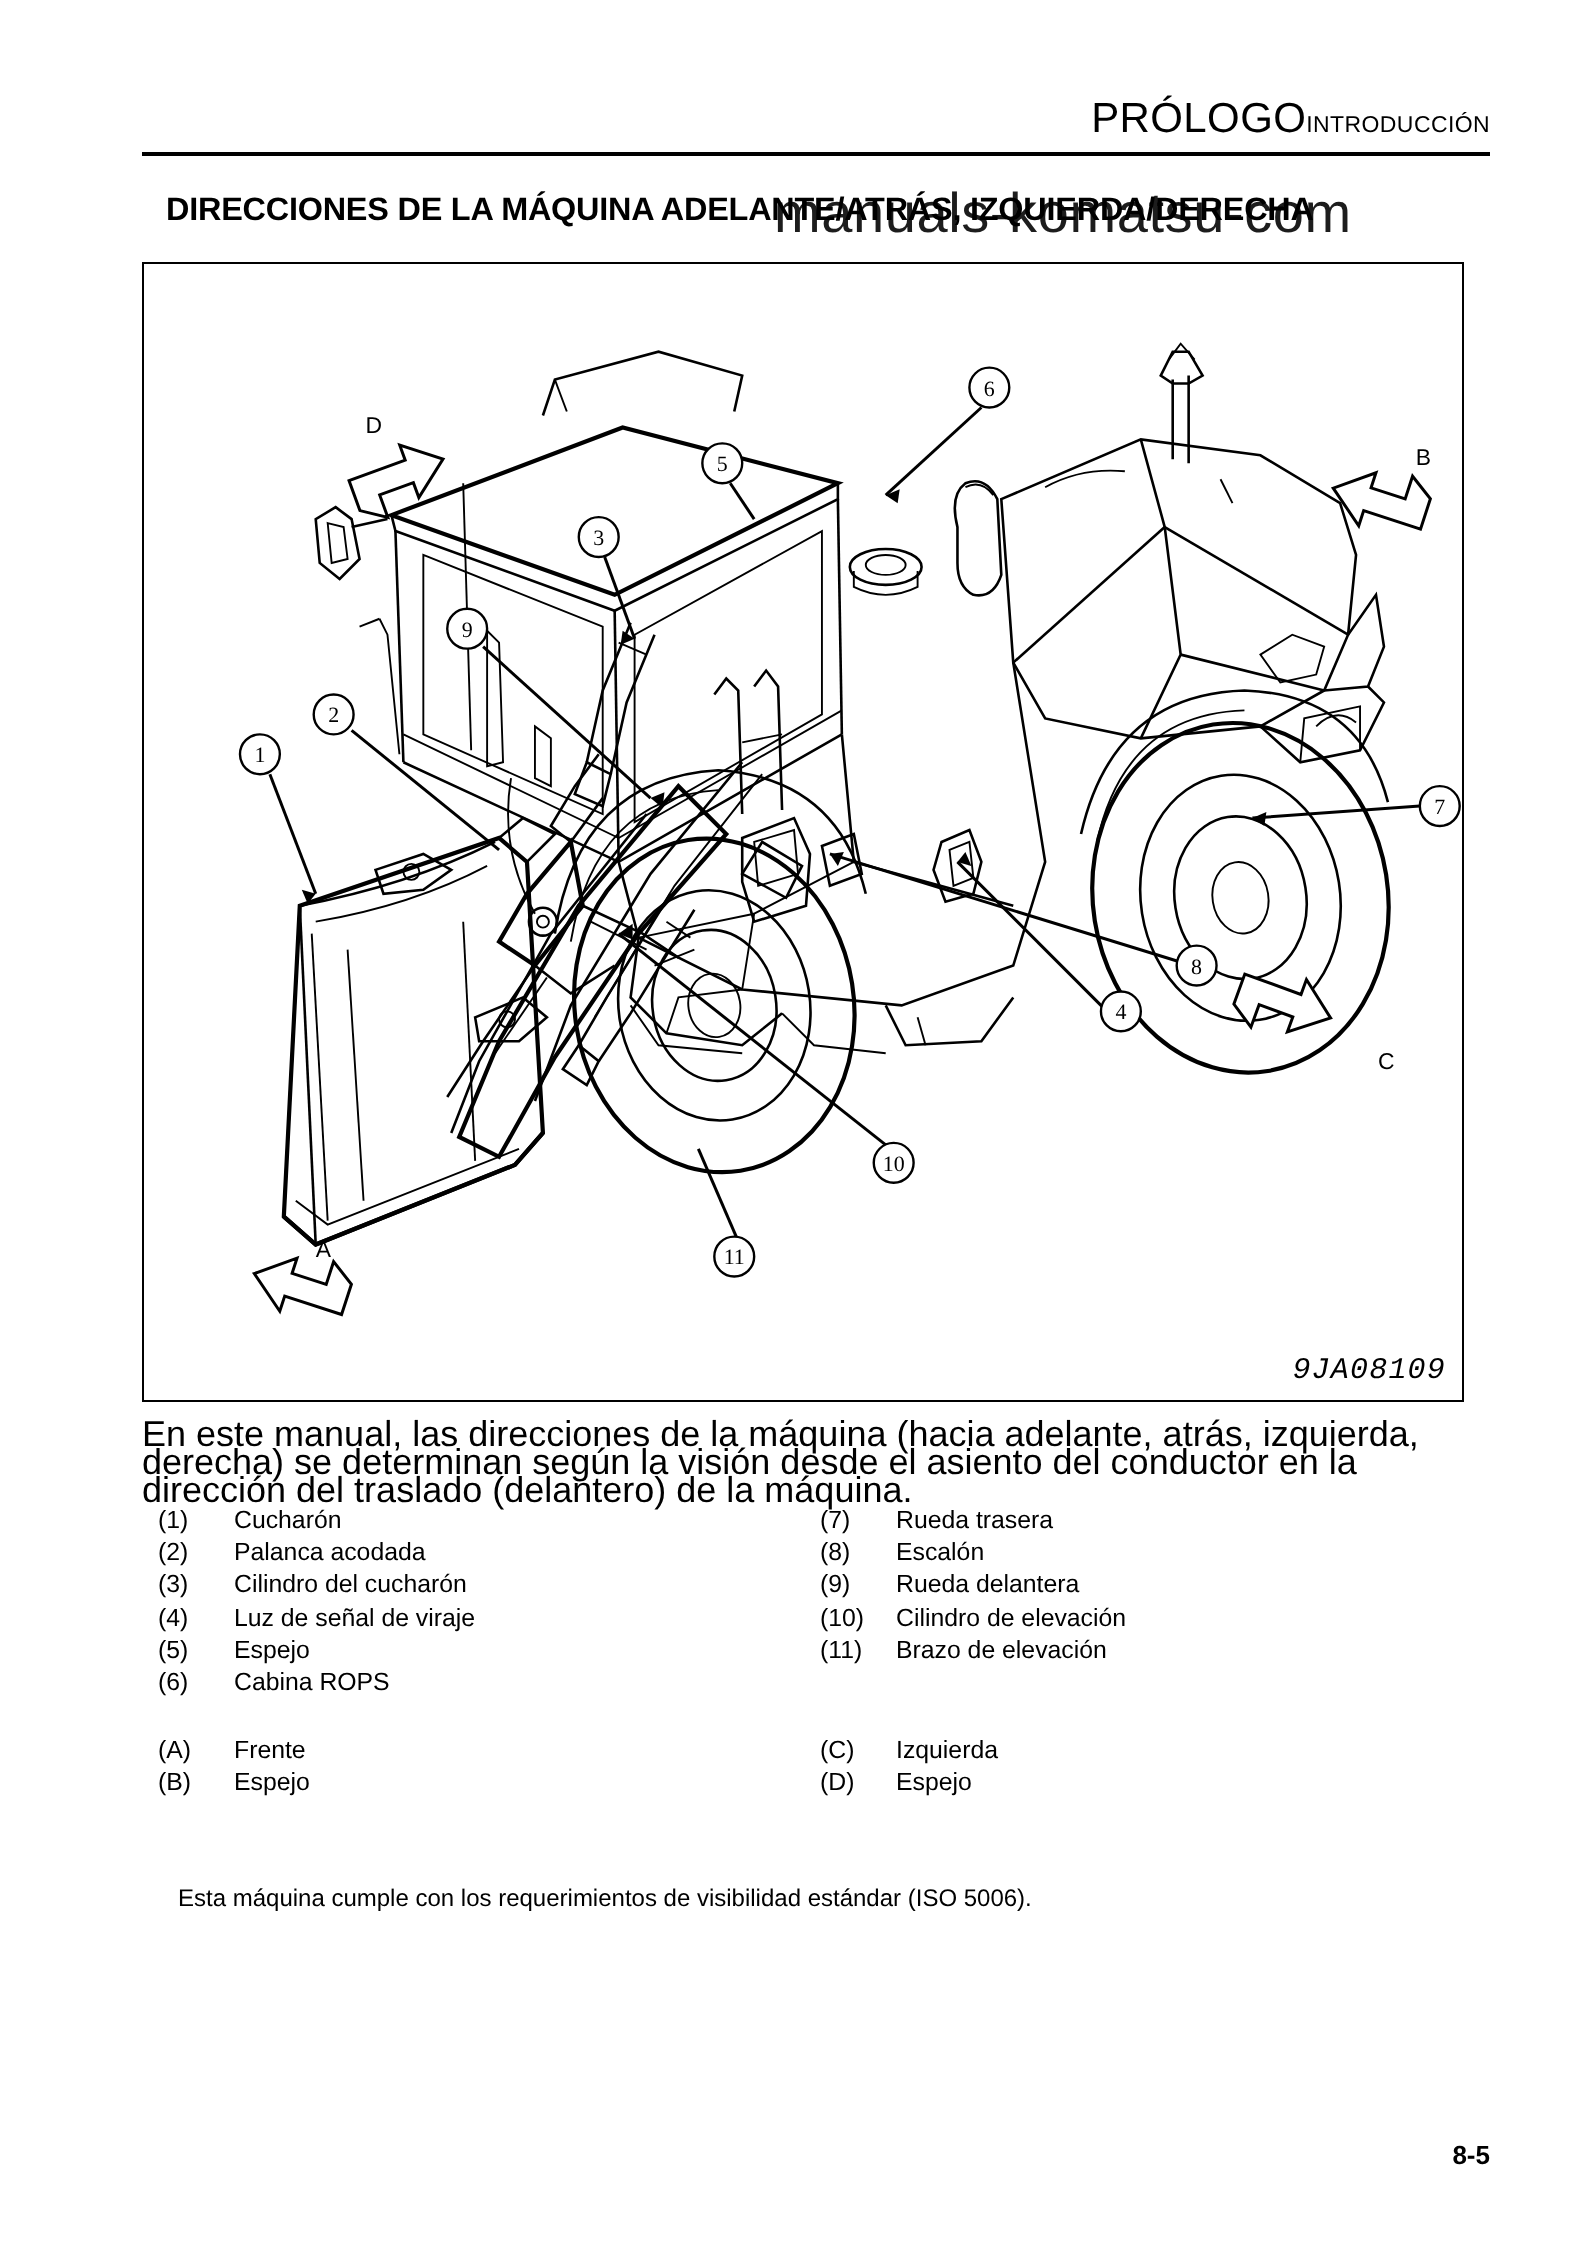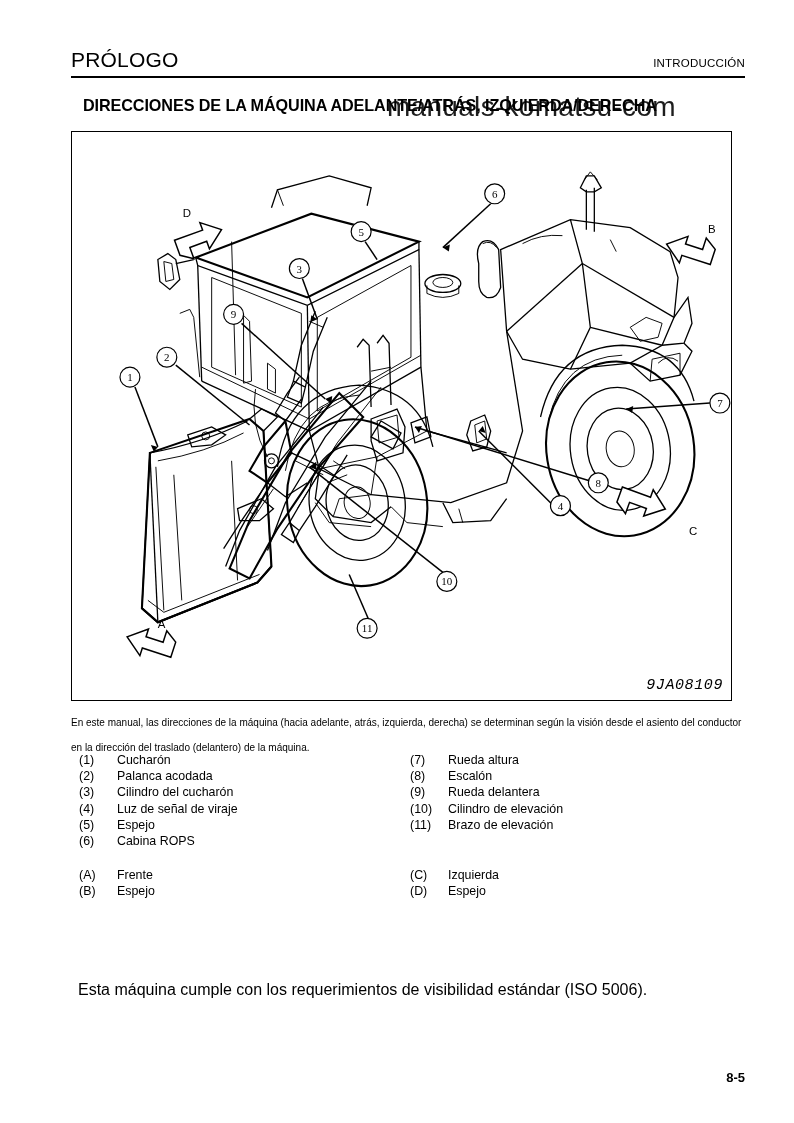--- a/index.html
+++ b/index.html
@@ -24,21 +24,21 @@
   }
 
   
   .header {
     position: absolute;
     left: 71px;
     top: 48px;
     width: 674px;
     display: flex;
     align-items: baseline;
-    justify-content: space-between;
+    justify-content: flex-end;
   }
   .header-title {
     font-size: 21px;
     font-weight: normal;
     letter-spacing: .2px;
   }
   .header-right {
     font-size: 11.5px;
     letter-spacing: .2px;
   }
@@ -106,22 +106,22 @@
     letter-spacing: .6px;
     font-style: italic;
   }
 
   
   .intro-para {
     position: absolute;
     left: 71px;
     top: 710px;
     width: 678px;
-    font-size: 10px;
-    line-height: 25px;
+    font-size: 18px;
+    line-height: 14px;
   }
 
   
   .legend {
     position: absolute;
     left: 71px;
     width: 678px;
   }
   .legend-num { top: 752px; }
   .legend-letter { top: 867px; }
@@ -149,26 +149,25 @@
   .section-heading {
     position: absolute;
     left: 71px;
     top: 918px;
     font-size: 16.2px;
     font-weight: bold;
     letter-spacing: -0.1px;
   }
   .section-para {
     position: absolute;
-    left: 78px;
+    left: 89px;
     top: 941px;
     width: 678px;
-    font-size: 16px;
+    font-size: 12px;
     line-height: 17.5px;
-    margin-top: 40px;
   }
 
   
   .page-number {
     position: absolute;
     right: 49px;
     bottom: 38px;
     font-size: 13px;
     font-weight: bold;
   }
@@ -458,21 +457,21 @@
         <span class="legend-val">Espejo</span>
       </div>
       <div class="legend-row">
         <span class="legend-key">(6)</span>
         <span class="legend-val">Cabina ROPS</span>
       </div>
     </div>
     <div class="legend-col col-right">
       <div class="legend-row">
         <span class="legend-key">(7)</span>
-        <span class="legend-val">Rueda altura</span>
+        <span class="legend-val">Rueda trasera</span>
       </div>
       <div class="legend-row">
         <span class="legend-key">(8)</span>
         <span class="legend-val">Escalón</span>
       </div>
       <div class="legend-row">
         <span class="legend-key">(9)</span>
         <span class="legend-val">Rueda delantera</span>
       </div>
       <div class="legend-row">

